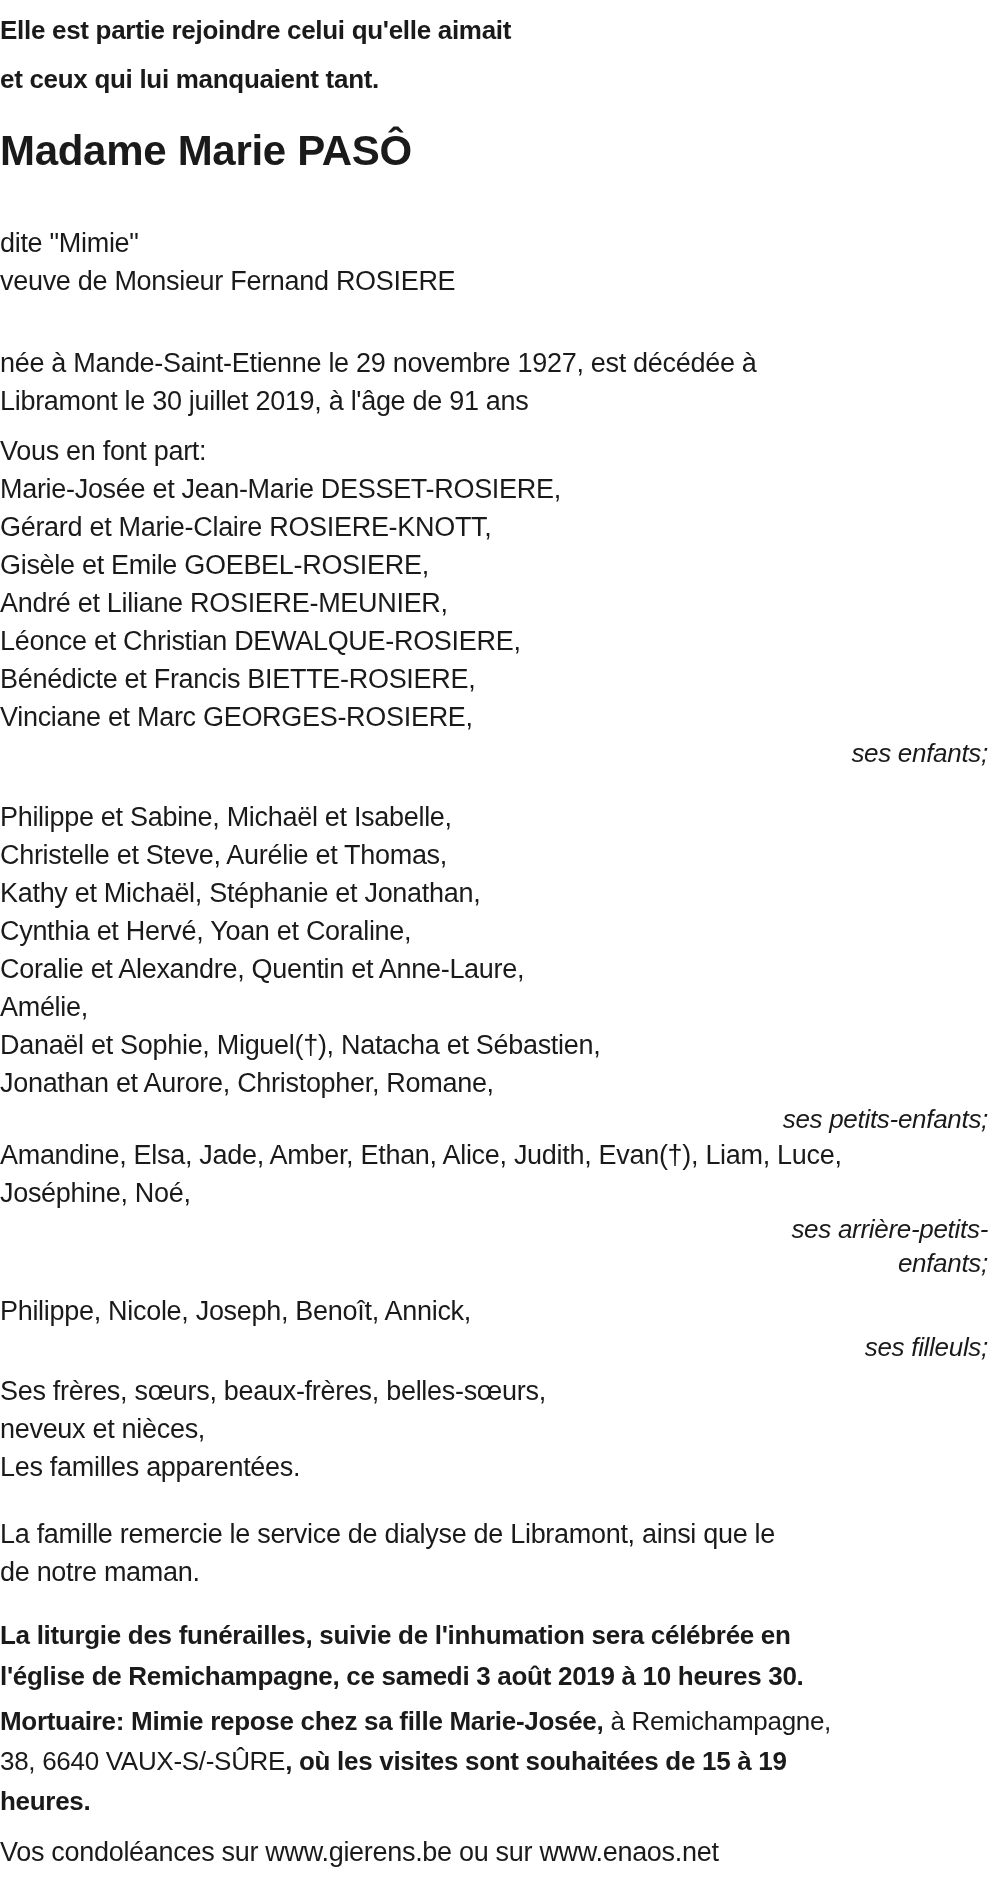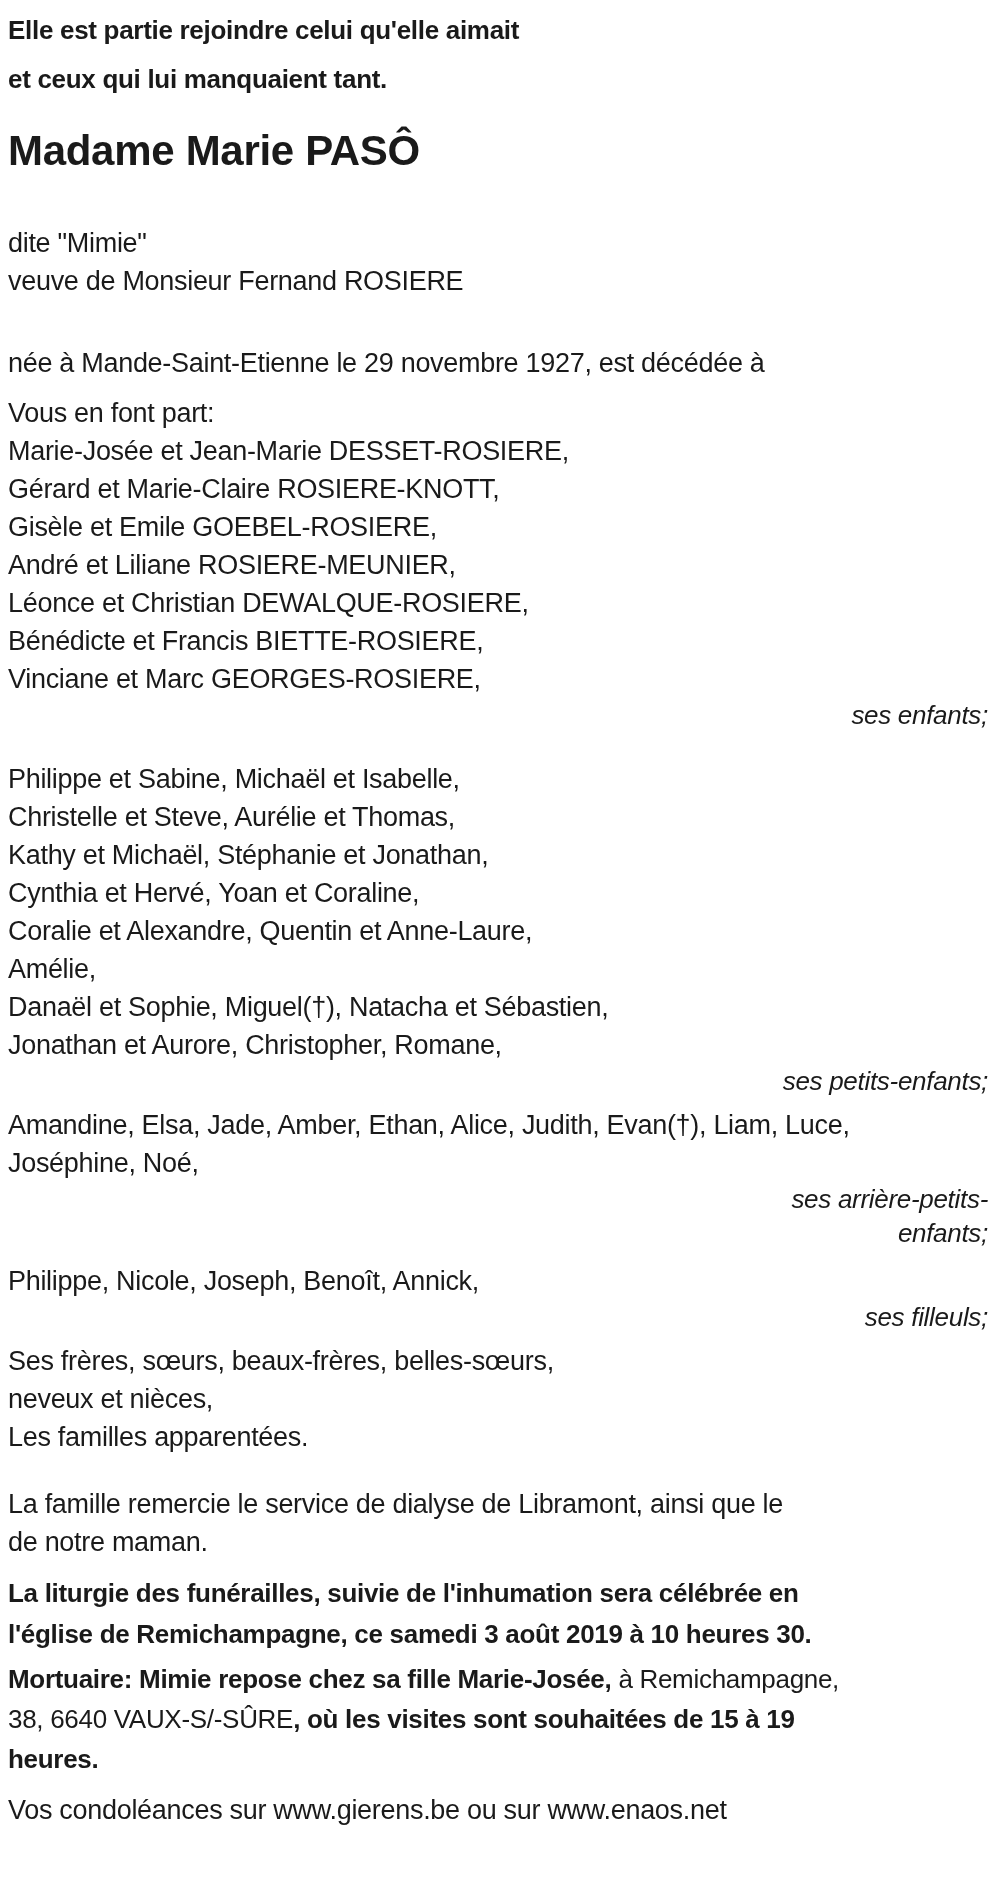--- a/index.html
+++ b/index.html
@@ -10,21 +10,21 @@
   body {
     width: 1000px;
     min-height: 1888px;
     font-family: "Liberation Sans", sans-serif;
     color: #1a1a1a;
     letter-spacing: -0.3px;
   }
   .sheet {
     box-sizing: border-box;
     width: 1000px;
-    padding: 6px 12px 14px 8px;
+    padding: 6px 12px 14px 0;
     overflow: hidden;
   }
   .line {
     font-size: 27px;
     line-height: 38px;
     white-space: pre;
   }
   .intro-line {
     font-size: 26px;
     font-weight: 700;
@@ -59,25 +59,25 @@
   .m-line .bold { font-weight: 700; }
   .cond-line {
     font-size: 27px;
     line-height: 38px;
     white-space: pre;
   }
   #subtitle     { margin-top: 48px; }
   #birth        { margin-top: 44px; }
   #children     { margin-top: 12px; }
   #grandchildren{ margin-top: 28px; }
-  #greatgrand   { margin-top: 8px; }
+  #greatgrand   { margin-top: 0; }
   #godchildren  { margin-top: 12px; }
   #family       { margin-top: 8px; }
   #thanks       { margin-top: 29px; }
-  #liturgy      { margin-top: 12px; }
+  #liturgy      { margin-top: 24px; }
   #mortuary     { margin-top: 4px; }
   #condolences  { margin-top: 12px; }
 </style>
 </head>
 <body>
 
 <div class="sheet">
 
   <div id="intro">
       <div class="intro-line">Elle est partie rejoindre celui qu'elle aimait</div>
@@ -86,20 +86,21 @@
 
   <div class="name" id="name">Madame Marie PASÔ</div>
 
   <div id="subtitle">
       <div class="line">dite "Mimie"</div>
       <div class="line">veuve de Monsieur Fernand ROSIERE</div>
     </div>
 
   <div id="birth">
       <div class="line">née à Mande-Saint-Etienne le 29 novembre 1927, est décédée à</div>
+      <div class="line">Libramont le 30 juillet 2019, à l'âge de 91 ans</div>
     </div>
 
   <div id="children">
     <div class="line">Vous en font part:</div>
     <div>
         <div class="line">Marie-Josée et Jean-Marie DESSET-ROSIERE,</div>
         <div class="line">Gérard et Marie-Claire ROSIERE-KNOTT,</div>
         <div class="line">Gisèle et Emile GOEBEL-ROSIERE,</div>
         <div class="line">André et Liliane ROSIERE-MEUNIER,</div>
         <div class="line">Léonce et Christian DEWALQUE-ROSIERE,</div>

